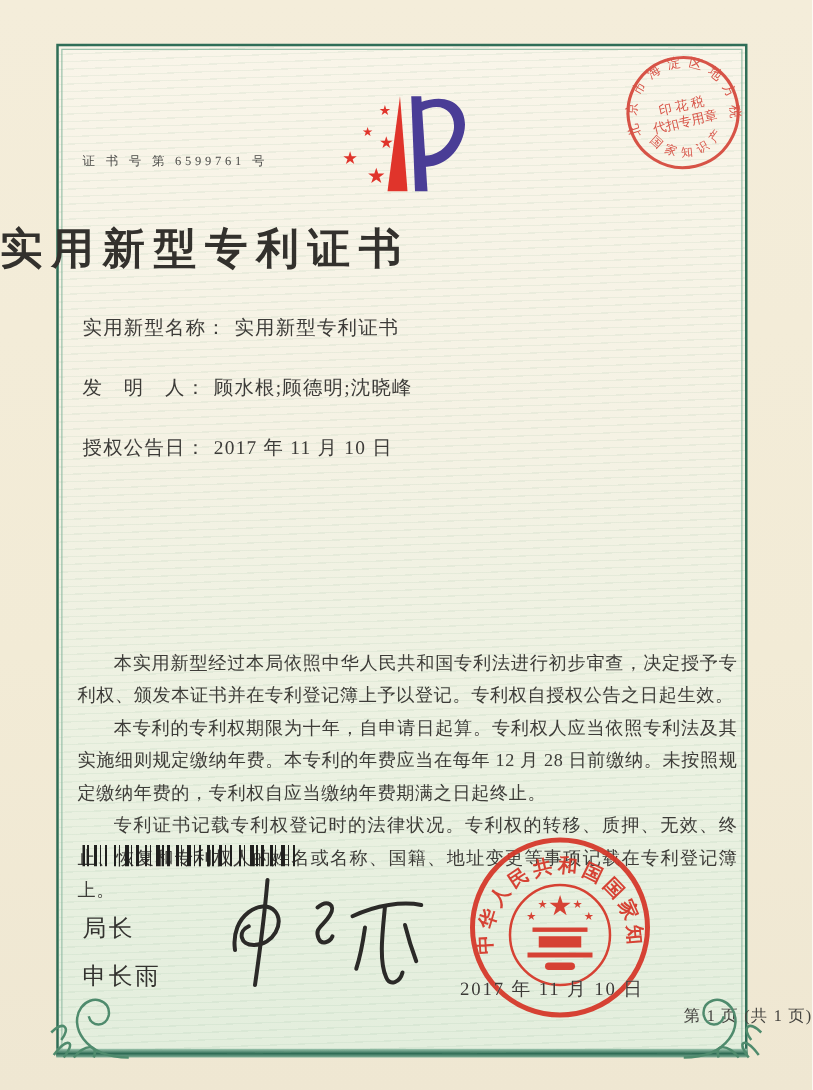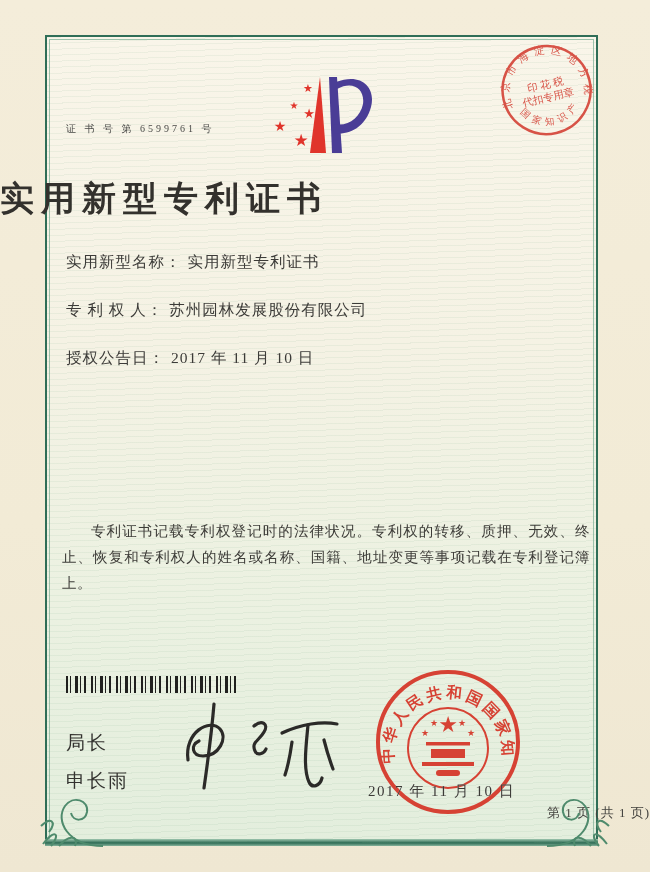--- a/index.html
+++ b/index.html
@@ -114,28 +114,30 @@
     </svg>
   </div>
 
   <div class="title">实用新型专利证书</div>
 
   <div class="fields">
     <div class="field-row">
       <span class="lab">实用新型名称：</span><span class="val">实用新型专利证书</span>
     </div>
     <div class="field-row">
-      <span class="lab">专 利 权 人：</span><span class="val">苏州园林发展股份有限公司</span>
+      <span class="lab">发　明　人：</span><span class="val">顾水根;顾德明;沈晓峰</span>
     </div>
     <div class="field-row">
       <span class="lab">授权公告日：</span><span class="val">2017 年 11 月 10 日</span>
     </div>
   </div>
 
   <div class="body-text">
+    <p>本实用新型经过本局依照中华人民共和国专利法进行初步审查，决定授予专利权、颁发本证书并在专利登记簿上予以登记。专利权自授权公告之日起生效。</p>
+    <p>本专利的专利权期限为十年，自申请日起算。专利权人应当依照专利法及其实施细则规定缴纳年费。本专利的年费应当在每年 12 月 28 日前缴纳。未按照规定缴纳年费的，专利权自应当缴纳年费期满之日起终止。</p>
     <p>专利证书记载专利权登记时的法律状况。专利权的转移、质押、无效、终止、恢复和专利权人的姓名或名称、国籍、地址变更等事项记载在专利登记簿上。</p>
   </div>
 
   <div class="barcode"></div>
 
   <div class="sig-block">
     <div>局长</div>
     <div>申长雨</div>
   </div>
 

